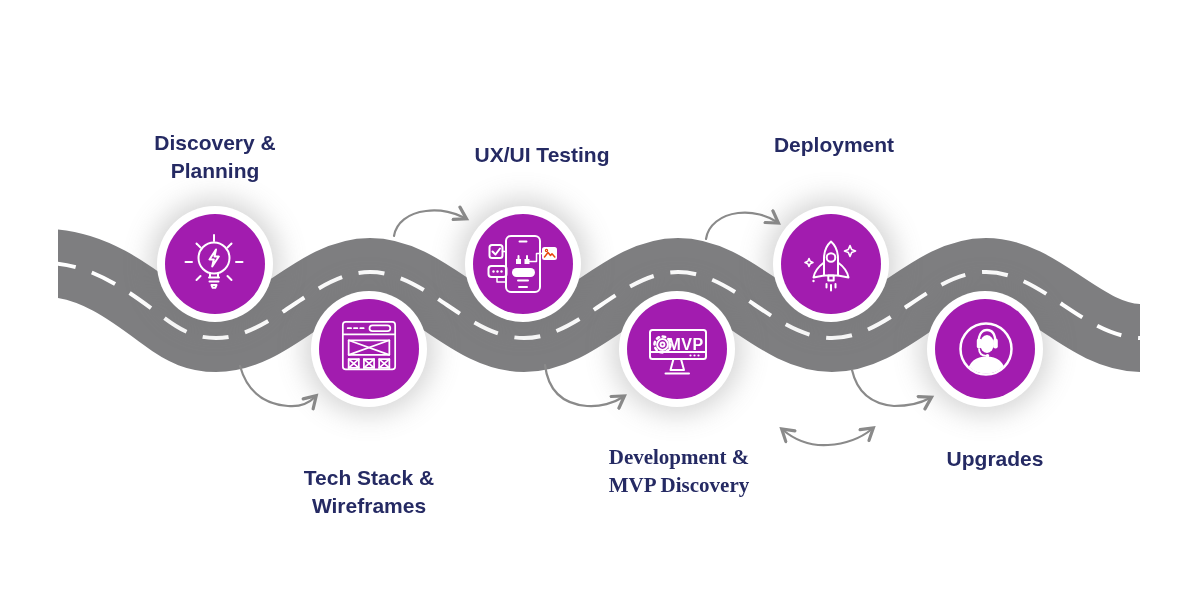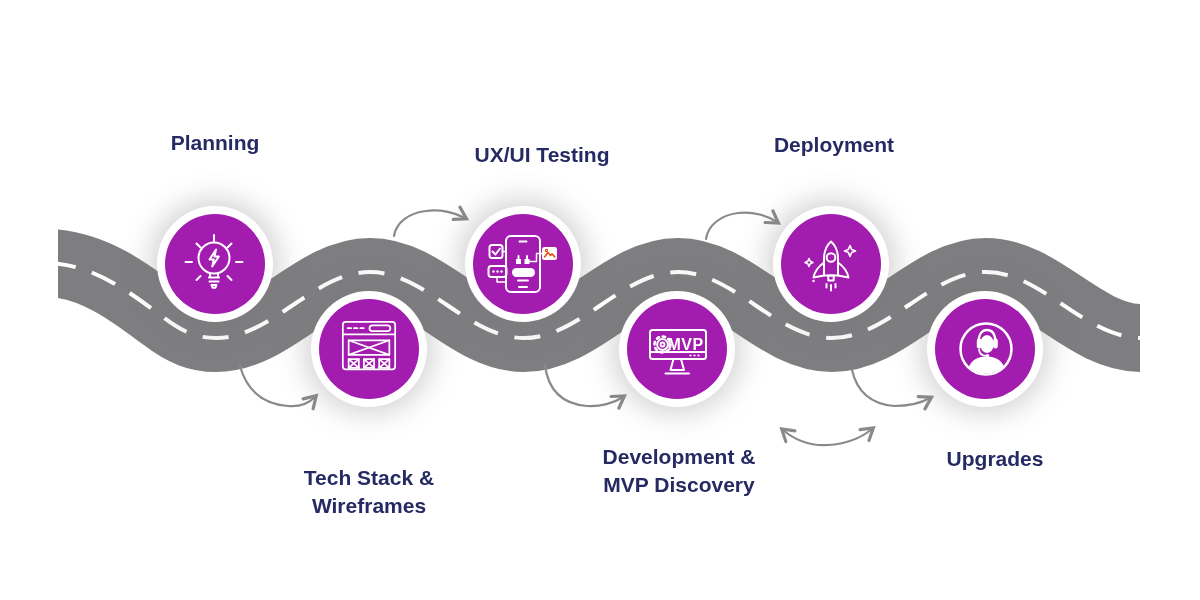--- a/index.html
+++ b/index.html
@@ -166,31 +166,32 @@
       <path d="M25.5 26.5 C25.5 16.5 29.5 13 34 13 C38.5 13 42.5 16.5 42.5 26.5" stroke="#fff" stroke-width="2.4" fill="none"></path>
       <ellipse cx="34" cy="27" rx="7" ry="9" fill="#fff"></ellipse>
       <rect x="23.8" y="21.5" width="4.6" height="10" rx="2.2" fill="#fff"></rect>
       <rect x="40.2" y="21.5" width="4.6" height="10" rx="2.2" fill="#fff"></rect>
       <path d="M26 31.5 C26 36.5 29 38.8 33.5 38.8" stroke="#fff" stroke-width="1.8" fill="none"></path>
       <circle cx="34.5" cy="38.8" r="1.8" fill="#fff"></circle>
     </svg>
   </div>
 
   <div class="label" style="left:75px;top:129px;">
+    <span>Discovery &amp;</span>
     <span>Planning</span>
   </div>
   <div class="label" style="left:229px;top:464px;">
     <span>Tech Stack &amp;</span>
     <span>Wireframes</span>
   </div>
   <div class="label" style="left:402px;top:141px;">
     <span>UX/UI Testing</span>
     <span></span>
   </div>
-  <div class="label" style="left:539px;top:443px;">
+  <div class="label" style="left:539px;top:443px;font-family:Liberation Serif, serif;">
     <span>Development &amp;</span>
     <span>MVP Discovery</span>
   </div>
   <div class="label" style="left:694px;top:131px;">
     <span>Deployment</span>
   </div>
   <div class="label" style="left:855px;top:445px;">
     <span>Upgrades</span>
     <span></span>
   </div>

